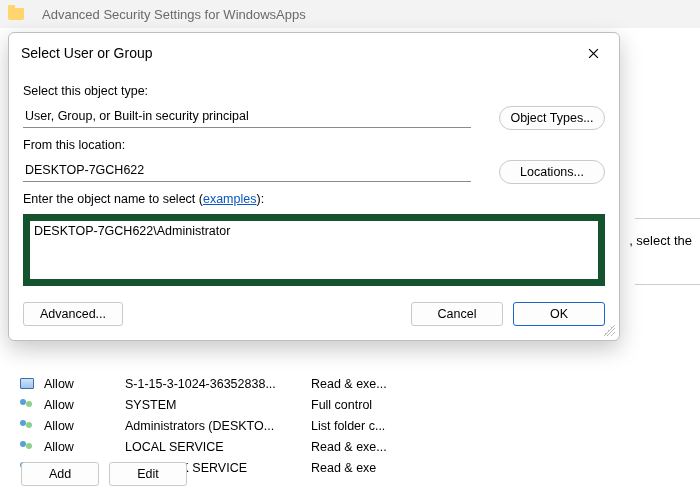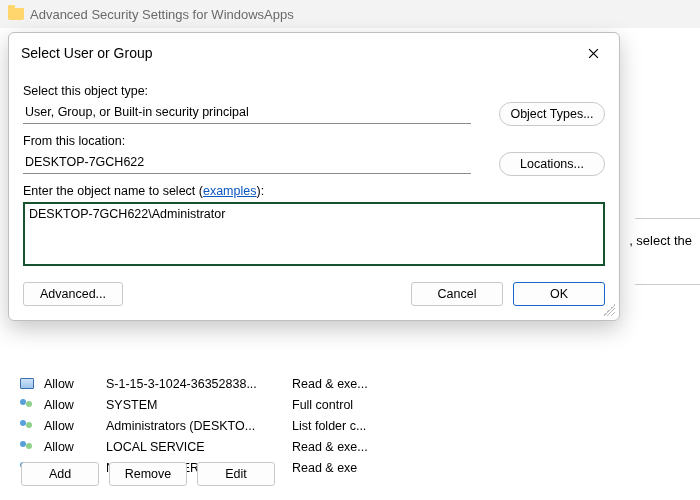--- a/index.html
+++ b/index.html
@@ -17,21 +17,21 @@
   .parent-window {
     position: absolute;
     top: 0; left: 0; right: 0; bottom: 0;
     background: #fff;
   }
   .parent-titlebar {
     height: 28px;
     display: flex;
     align-items: center;
     padding: 2px 8px;
-    gap: 6px;
+    gap: 18px;
     background: #f3f3f3;
   }
   .folder-icon {
     width: 16px; height: 12px;
     background: #ffd66e;
     border-radius: 1px 1px 2px 2px;
     position: relative;
   }
   .folder-icon::before {
     content: "";
@@ -67,21 +67,21 @@
     top: 345px;
   }
   .perm-row {
     display: flex;
     align-items: center;
     height: 21px;
     font-size: 12.5px;
   }
   .perm-icon { width: 24px; display:flex; align-items:center; }
   .perm-col-type { width: 62px; }
-  .perm-col-principal { width: 186px; white-space: nowrap; overflow: hidden; text-overflow: ellipsis; }
+  .perm-col-principal { width: 186px; white-space: nowrap; overflow: hidden; text-overflow: ellipsis; margin-left: 19px; }
   .perm-col-access { flex: 1; white-space: nowrap; overflow:hidden; }
   .group-icon {
     width: 16px; height: 12px; position: relative;
   }
   .group-icon .head {
     position: absolute; width: 6px; height:6px; border-radius:50%;
     background: #7fb6e6;
   }
   .group-icon .h1 { left:0; top:0; background:#5aa0d8; }
   .group-icon .h2 { left:6px; top:2px; background:#8fd08a; }
@@ -130,39 +130,39 @@
   .close-btn {
     width: 28px; height: 22px;
     display:flex; align-items:center; justify-content:center;
     border-radius:3px;
     font-size:14px;
   }
   .close-btn svg { width:11px; height:11px; }
   .modal-body { padding: 6px 14px 14px 14px; }
   .field-block { margin-top: 8px; }
   .field-label { font-size: 12.5px; margin-bottom: 4px; }
-  .field-row { display:flex; gap:28px; align-items:flex-start; }
+  .field-row { display:flex; gap:28px; align-items:flex-start;margin-top:8px; }
   .field-text {
     flex:1;
     border: none;
     border-bottom: 1px solid #8a8a8a;
     padding: 3px 2px 4px 2px;
     font-size: 12.5px;
     background: #fff;
     height: 22px;
   }
   .side-btn { min-width: 106px; border-radius: 12px; }
   .link { color: #0a57c2; text-decoration: underline; cursor: pointer; }
   .object-textarea {
     flex:1;
-    border: 2px solid #14532d;
+    border: 7px solid #14532d;
     font-family: inherit;
     font-size: 12.5px;
     padding: 3px 4px;
-    height: 64px;
+    height: 72px;
     resize: none;
     outline: none;
   }
   .modal-footer {
     display:flex;
     justify-content: space-between;
     align-items:flex-end;
     margin-top: 16px;
   }
   .footer-right { display:flex; gap:10px; }
@@ -242,21 +242,20 @@
             </span>
           </span>
         <span class="perm-col-type">Allow</span>
         <span class="perm-col-principal">NETWORK SERVICE</span>
         <span class="perm-col-access">Read &amp; exe</span>
       </div>
     </div>
 
     <div class="bottom-buttons">
       <button class="btn">Add</button>
-      <button class="btn">Remove</button>
       <button class="btn">Edit</button>
     </div>
   </div>
 </div>
 
 <div class="modal">
   <div class="modal-titlebar">
     <span class="modal-title">Select User or Group</span>
     <span class="close-btn">
       <svg viewBox="0 0 10 10">

